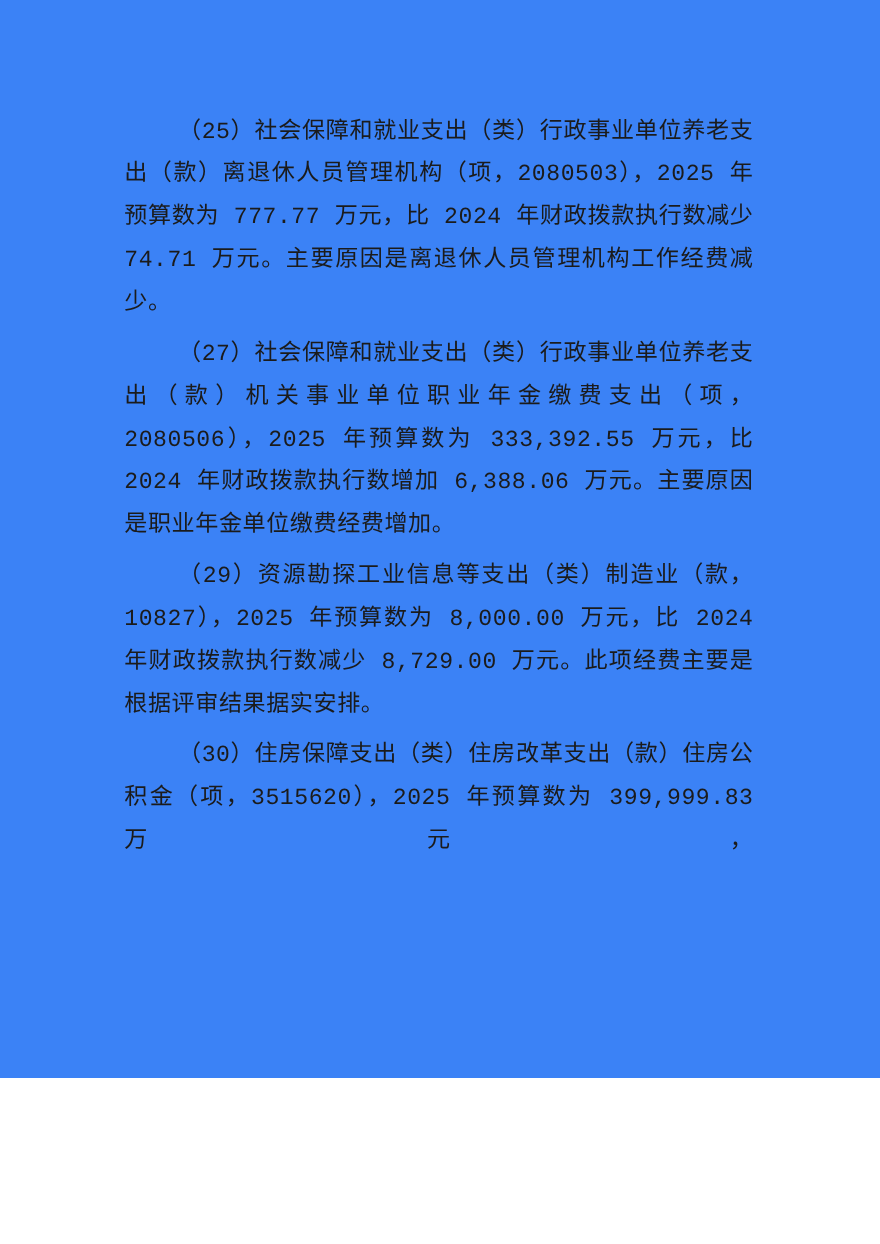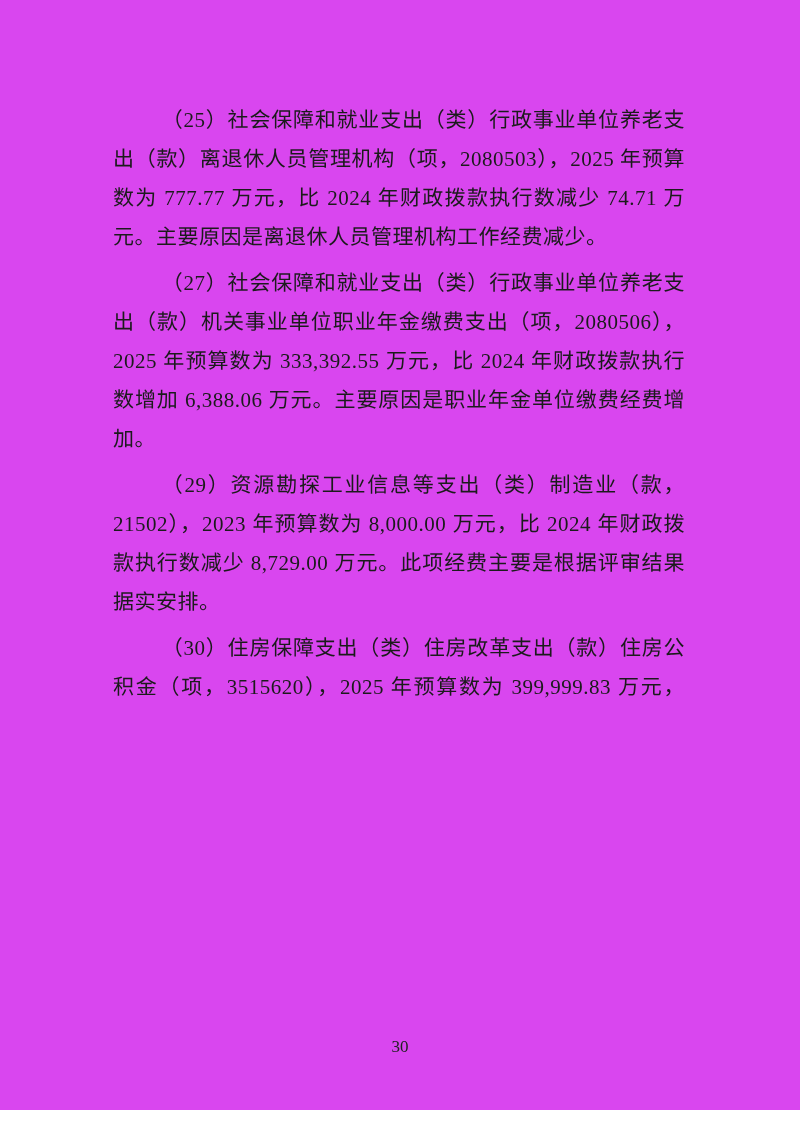--- a/index.html
+++ b/index.html
@@ -3,25 +3,25 @@
 <meta charset="utf-8">
 <style>
   html, body {
     margin: 0;
     padding: 0;
     background: #ffffff;
   }
   .page {
     position: relative;
     width: 800px;
-    height: 1110px;
+    height: 980px;
     margin: 0 auto;
-    background: #d946ef;
+    background: #3b82f6;
     overflow: hidden;
-    font-family: Liberation Serif, serif;
+    font-family: Liberation Mono, monospace;
     color: #1b1b1b;
   }
   .content {
     position: absolute;
     top: 101px;
     left: 113px;
     width: 572px;
   }
   .content p {
     margin: 0 0 7px 0;
@@ -48,17 +48,17 @@
     color: #222222;
   }
 </style>
 </head>
 <body>
 
 <div class="page">
   <div class="content">
     <p>（25）社会保障和就业支出（类）行政事业单位养老支出（款）离退休人员管理机构（项，2080503），2025 年预算数为 777.77 万元，比 2024 年财政拨款执行数减少 74.71 万元。主要原因是离退休人员管理机构工作经费减少。</p>
     <p>（27）社会保障和就业支出（类）行政事业单位养老支出（款）机关事业单位职业年金缴费支出（项，2080506），2025 年预算数为 333,392.55 万元，比 2024 年财政拨款执行数增加 6,388.06 万元。主要原因是职业年金单位缴费经费增加。</p>
-    <p>（29）资源勘探工业信息等支出（类）制造业（款，21502），2023 年预算数为 8,000.00 万元，比 2024 年财政拨款执行数减少 8,729.00 万元。此项经费主要是根据评审结果据实安排。</p>
+    <p>（29）资源勘探工业信息等支出（类）制造业（款，10827），2025 年预算数为 8,000.00 万元，比 2024 年财政拨款执行数减少 8,729.00 万元。此项经费主要是根据评审结果据实安排。</p>
     <p class="continued">（30）住房保障支出（类）住房改革支出（款）住房公积金（项，3515620），2025 年预算数为 399,999.83 万元，</p>
   </div>
   <div class="page-number">30</div>
 </div>
 
 </body></html>

